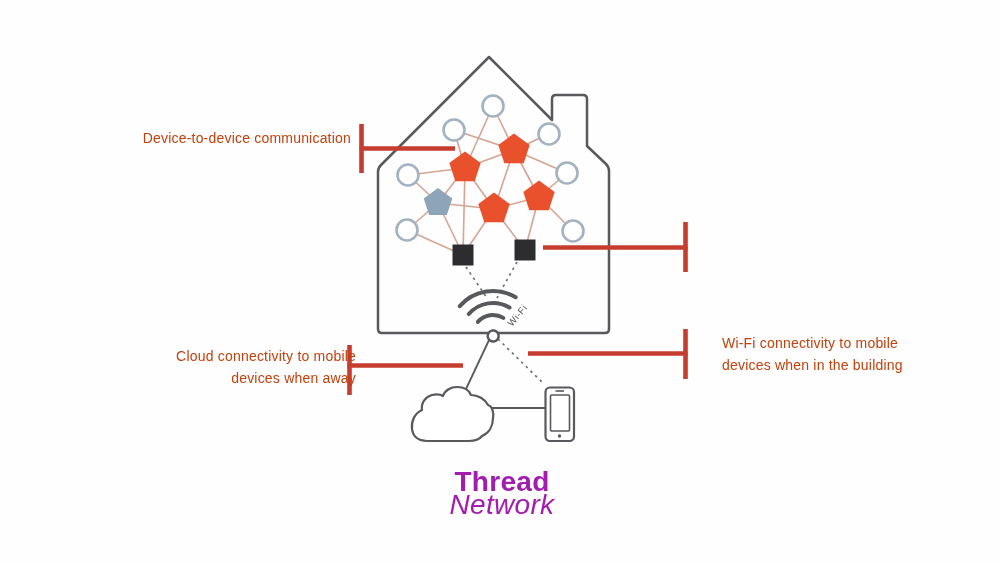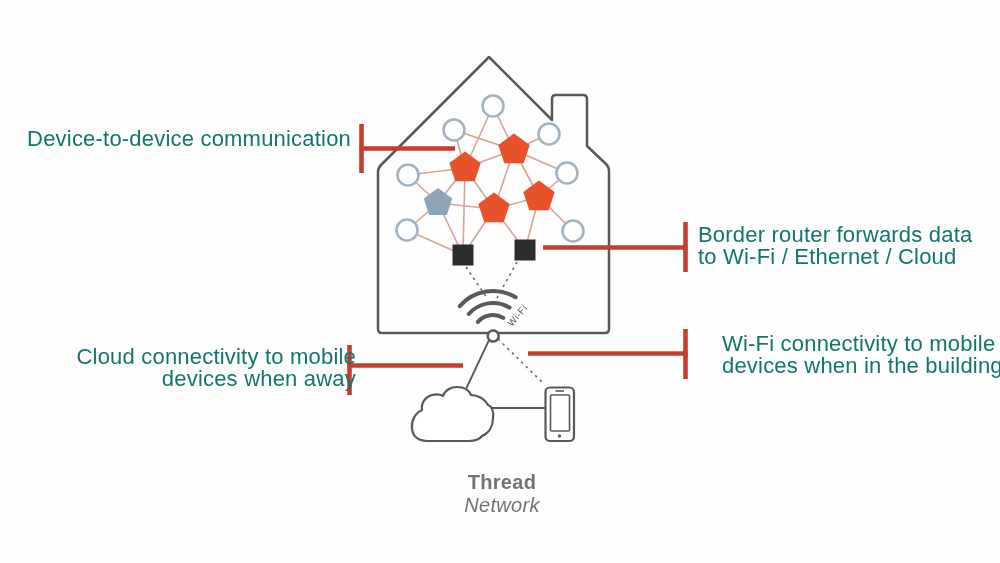--- a/index.html
+++ b/index.html
@@ -2,28 +2,28 @@
 <html><head>
 <meta charset="utf-8">
 <style>
   html,body{margin:0;padding:0;background:#fff;}
   .canvas{
     position:relative;width:1000px;height:563px;background:#fefefe;
     font-family:"Liberation Sans",sans-serif;overflow:hidden;
   }
   .canvas svg{position:absolute;left:0;top:0;width:1000px;height:563px;}
   .label{
-    position:absolute;font-size:22px;line-height:21.5px;color:#0f766e;
+    position:absolute;font-size:14px;line-height:21.5px;color:#c2410c;
     letter-spacing:0.2px;white-space:nowrap;
   }
   .label span{display:block;}
   .label.right{text-align:right;}
   .diagram-title{
     position:absolute;left:352px;top:471px;width:300px;text-align:center;
-    color:#737373;font-size:20px;line-height:22.5px;letter-spacing:0.3px;
+    color:#a21caf;font-size:28px;line-height:22.5px;letter-spacing:0.3px;
   }
   .diagram-title .t-bold{display:block;font-weight:bold;}
   .diagram-title .t-reg{display:block;font-weight:normal;font-style:italic;}
 </style>
 </head>
 <body>
 
 <div class="canvas">
 
   <svg viewBox="0 0 1000 563">
@@ -124,24 +124,20 @@
     <g stroke="#c63c2e" stroke-width="4.6">
       <line x1="685.5" y1="329" x2="685.5" y2="379"></line>
       <line x1="528" y1="353.5" x2="687.5" y2="353.5"></line>
     </g>
   </svg>
 
   <div class="label right" style="right:649px;top:128px;">
     <span>Device-to-device communication</span>
   </div>
 
-  <div class="label" style="left:698px;top:224px;">
-    <span>Border router forwards data</span>
-    <span>to Wi-Fi / Ethernet / Cloud</span>
-  </div>
 
   <div class="label right" style="right:644px;top:346px;">
     <span>Cloud connectivity to mobile</span>
     <span>devices when away</span>
   </div>
 
   <div class="label" style="left:722px;top:333px;">
     <span>Wi-Fi connectivity to mobile</span>
     <span>devices when in the building</span>
   </div>

